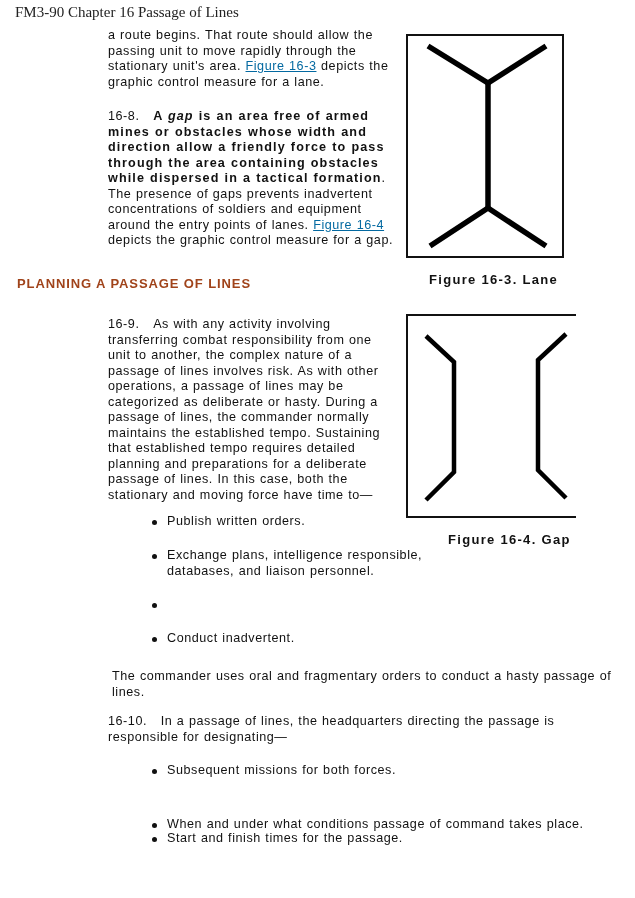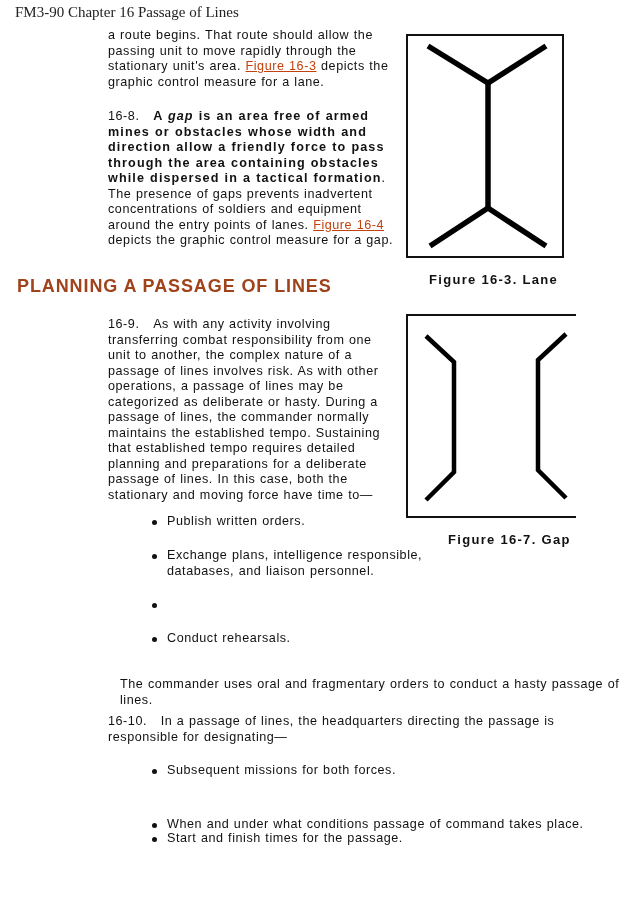--- a/index.html
+++ b/index.html
@@ -4,22 +4,22 @@
 <style>
   html, body { margin: 0; padding: 0; background: #ffffff; }
   body { width: 635px; height: 898px; position: relative; overflow: hidden;
          font-family: "Liberation Sans", sans-serif; color: #111; }
   .header { position: absolute; left: 15px; top: 4px; font-family: "Liberation Serif", serif;
             font-size: 15px; color: #222; }
   .body-text { font-size: 12.6px; line-height: 15.5px; letter-spacing: 0.55px; word-spacing: 0.5px; }
   .p1 { position: absolute; left: 108px; top: 28px; width: 290px; }
   .p2 { position: absolute; left: 108px; top: 109px; width: 290px; }
   .bold { font-weight: bold; letter-spacing: 1.1px; }
-  a.link { color: #c2410c; text-decoration: underline; }
-  .heading { position: absolute; left: 17px; top: 276px; font-size: 18px; font-weight: bold;
+  a.link { color: #0369a1; text-decoration: underline; }
+  .heading { position: absolute; left: 17px; top: 276px; font-size: 13px; font-weight: bold;
              color: #a0431a; letter-spacing: 0.9px; }
   .p3 { position: absolute; left: 108px; top: 317px; width: 290px; }
   .fig { position: absolute; border: 2px solid #111; background: #fff; }
   .fig1 { left: 406px; top: 34px; width: 154px; height: 220px; }
   .fig2 { left: 406px; top: 314px; width: 168px; height: 200px; border-right: none; }
   .fig svg { position: absolute; left: 0; top: 0; width: 100%; height: 100%; }
   .caption { position: absolute; font-size: 13px; font-weight: bold; letter-spacing: 1.3px; color: #111; }
   .cap1 { left: 419px; top: 272px; padding-left: 10px; }
   .cap2 { left: 448px; top: 532px; }
   .bullets { position: absolute; left: 108px; width: 500px; }
@@ -66,36 +66,36 @@
 </p>
 
 <div class="fig fig2">
   <svg viewBox="0 0 168 200">
     <g stroke="#000" stroke-width="4.5" fill="none" stroke-linejoin="miter">
       <polyline points="18,20 46,46 46,156 18,184"></polyline>
       <polyline points="158,18 130,44 130,154 158,182"></polyline>
     </g>
   </svg>
 </div>
-<div class="caption cap2">Figure 16-7. Gap</div>
+<div class="caption cap2">Figure 16-4. Gap</div>
 
 <div class="bullets body-text b1">
   <p class="bullet"><span class="dot"></span><span>Publish written orders.</span></p>
 </div>
 <div class="bullets body-text b2" style="width:380px">
   <p class="bullet"><span class="dot"></span><span>Exchange plans, intelligence responsible, databases, and liaison personnel.</span></p>
 </div>
 <div class="bullets body-text b3">
   <p class="bullet"><span class="dot"></span></p>
 </div>
 <div class="bullets body-text b4">
-  <p class="bullet"><span class="dot"></span><span>Conduct rehearsals.</span></p>
+  <p class="bullet"><span class="dot"></span><span>Conduct inadvertent.</span></p>
 </div>
 
-<p class="body-text p4" style="margin:12px">The commander uses oral and fragmentary orders to conduct a hasty passage of lines.</p>
+<p class="body-text p4" style="margin:4px">The commander uses oral and fragmentary orders to conduct a hasty passage of lines.</p>
 
 <p class="body-text p5" style="margin:0">
   <span>16-10.</span>&nbsp;&nbsp;&nbsp;<span>In a passage of lines, the headquarters directing the passage is responsible for designating—</span>
 </p>
 
 <div class="bullets body-text b5">
   <p class="bullet"><span class="dot"></span><span>Subsequent missions for both forces.</span></p>
 </div>
 <div class="bullets body-text b6">
   <p class="bullet"><span class="dot"></span><span>When and under what conditions passage of command takes place.</span></p>

